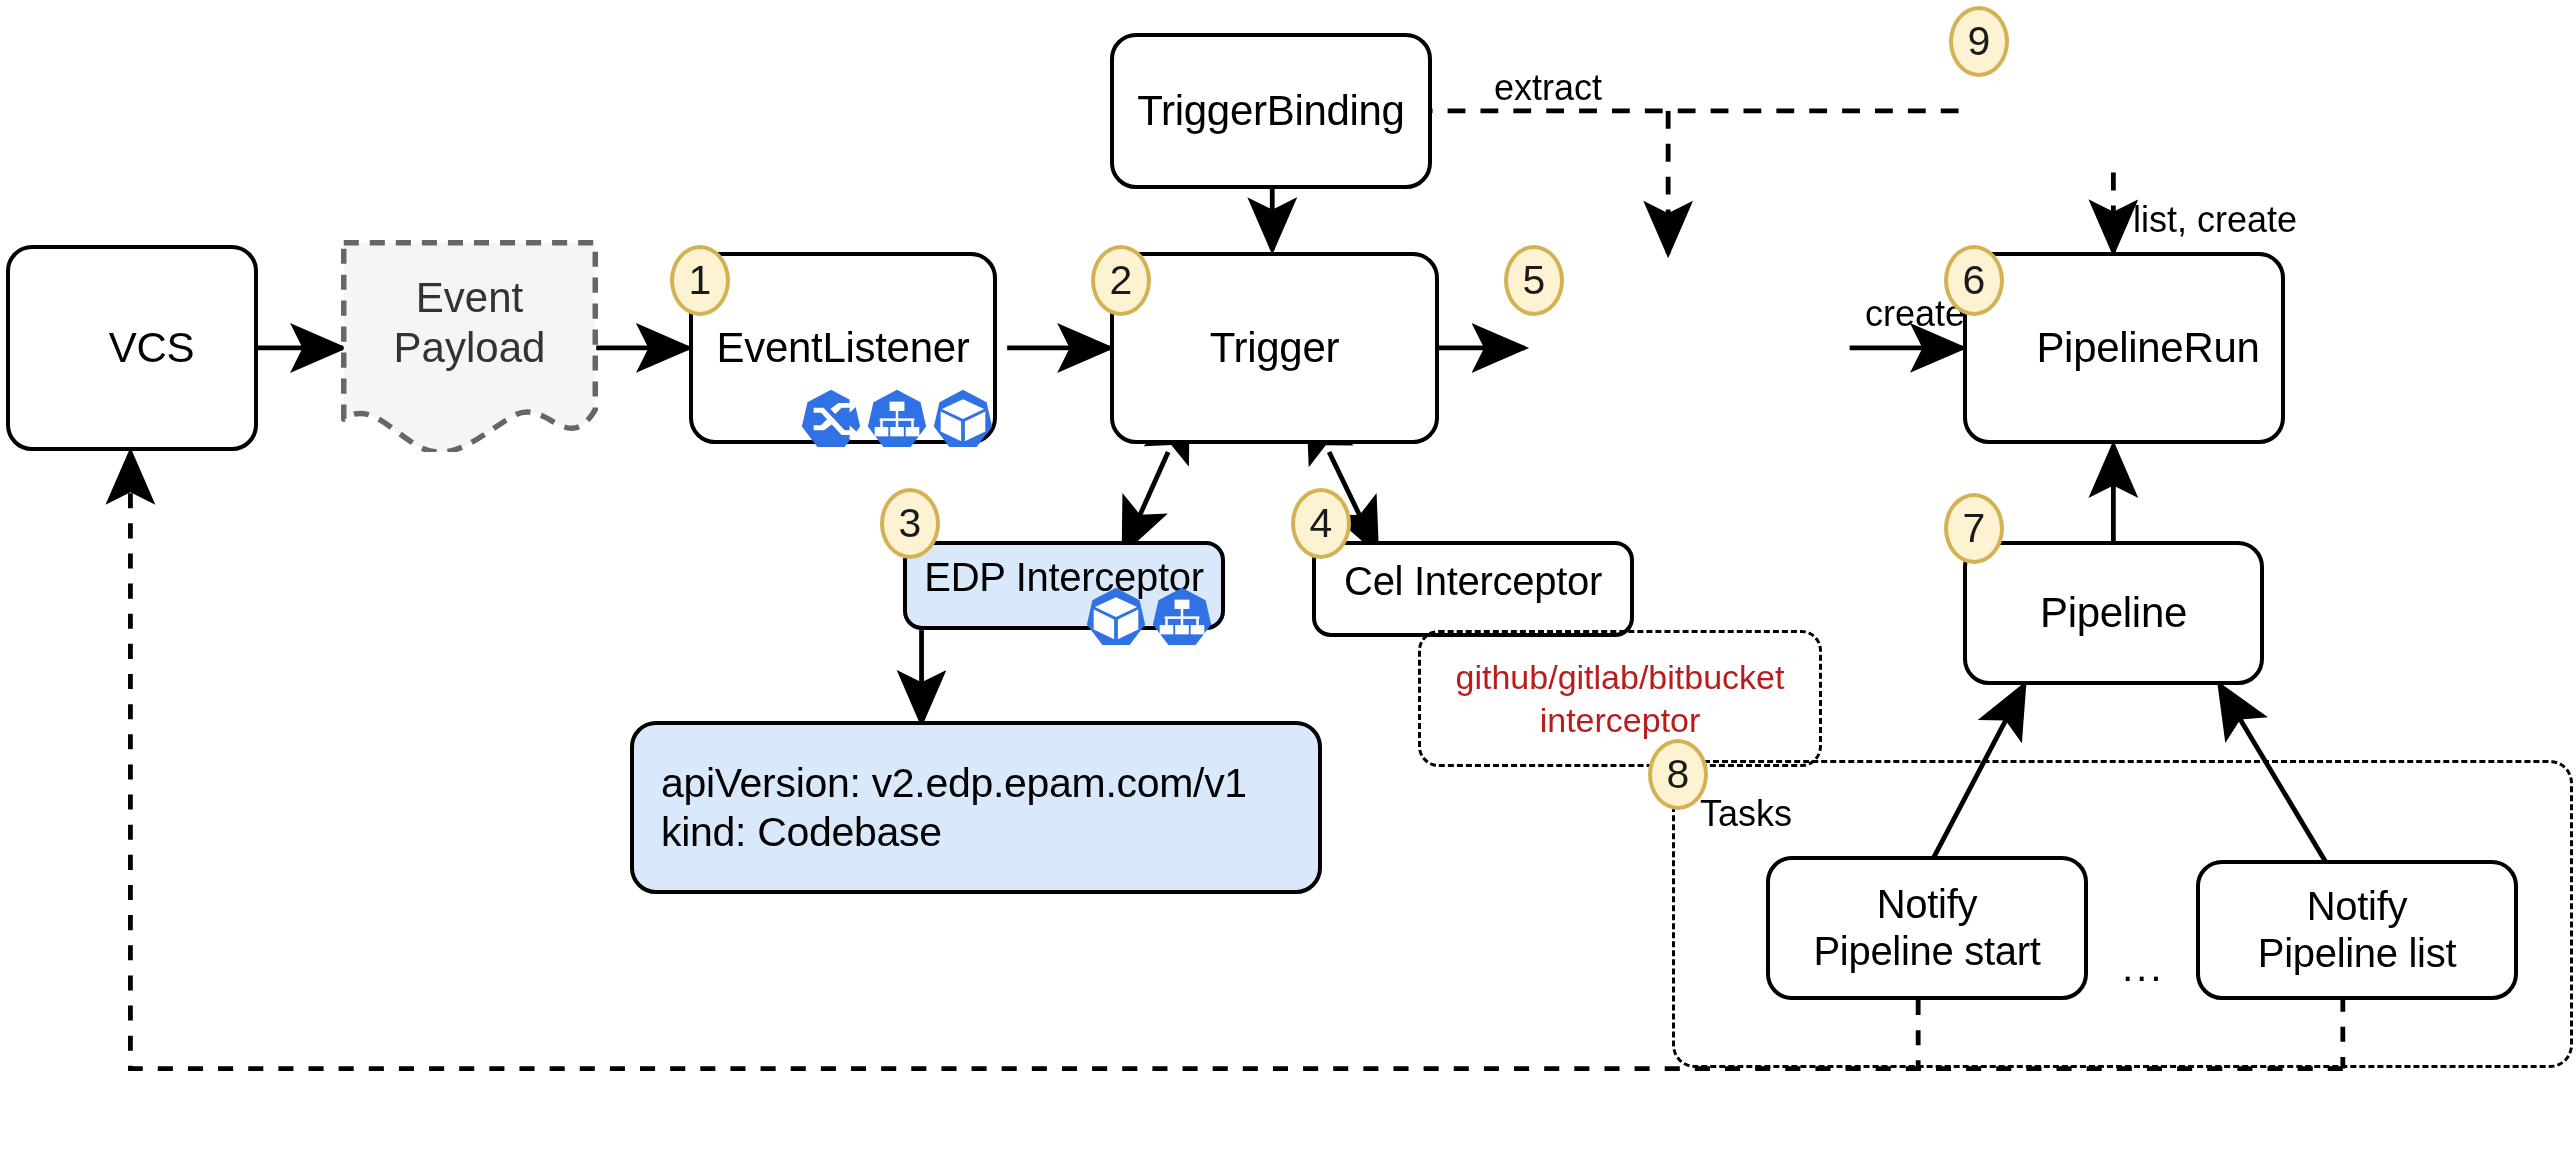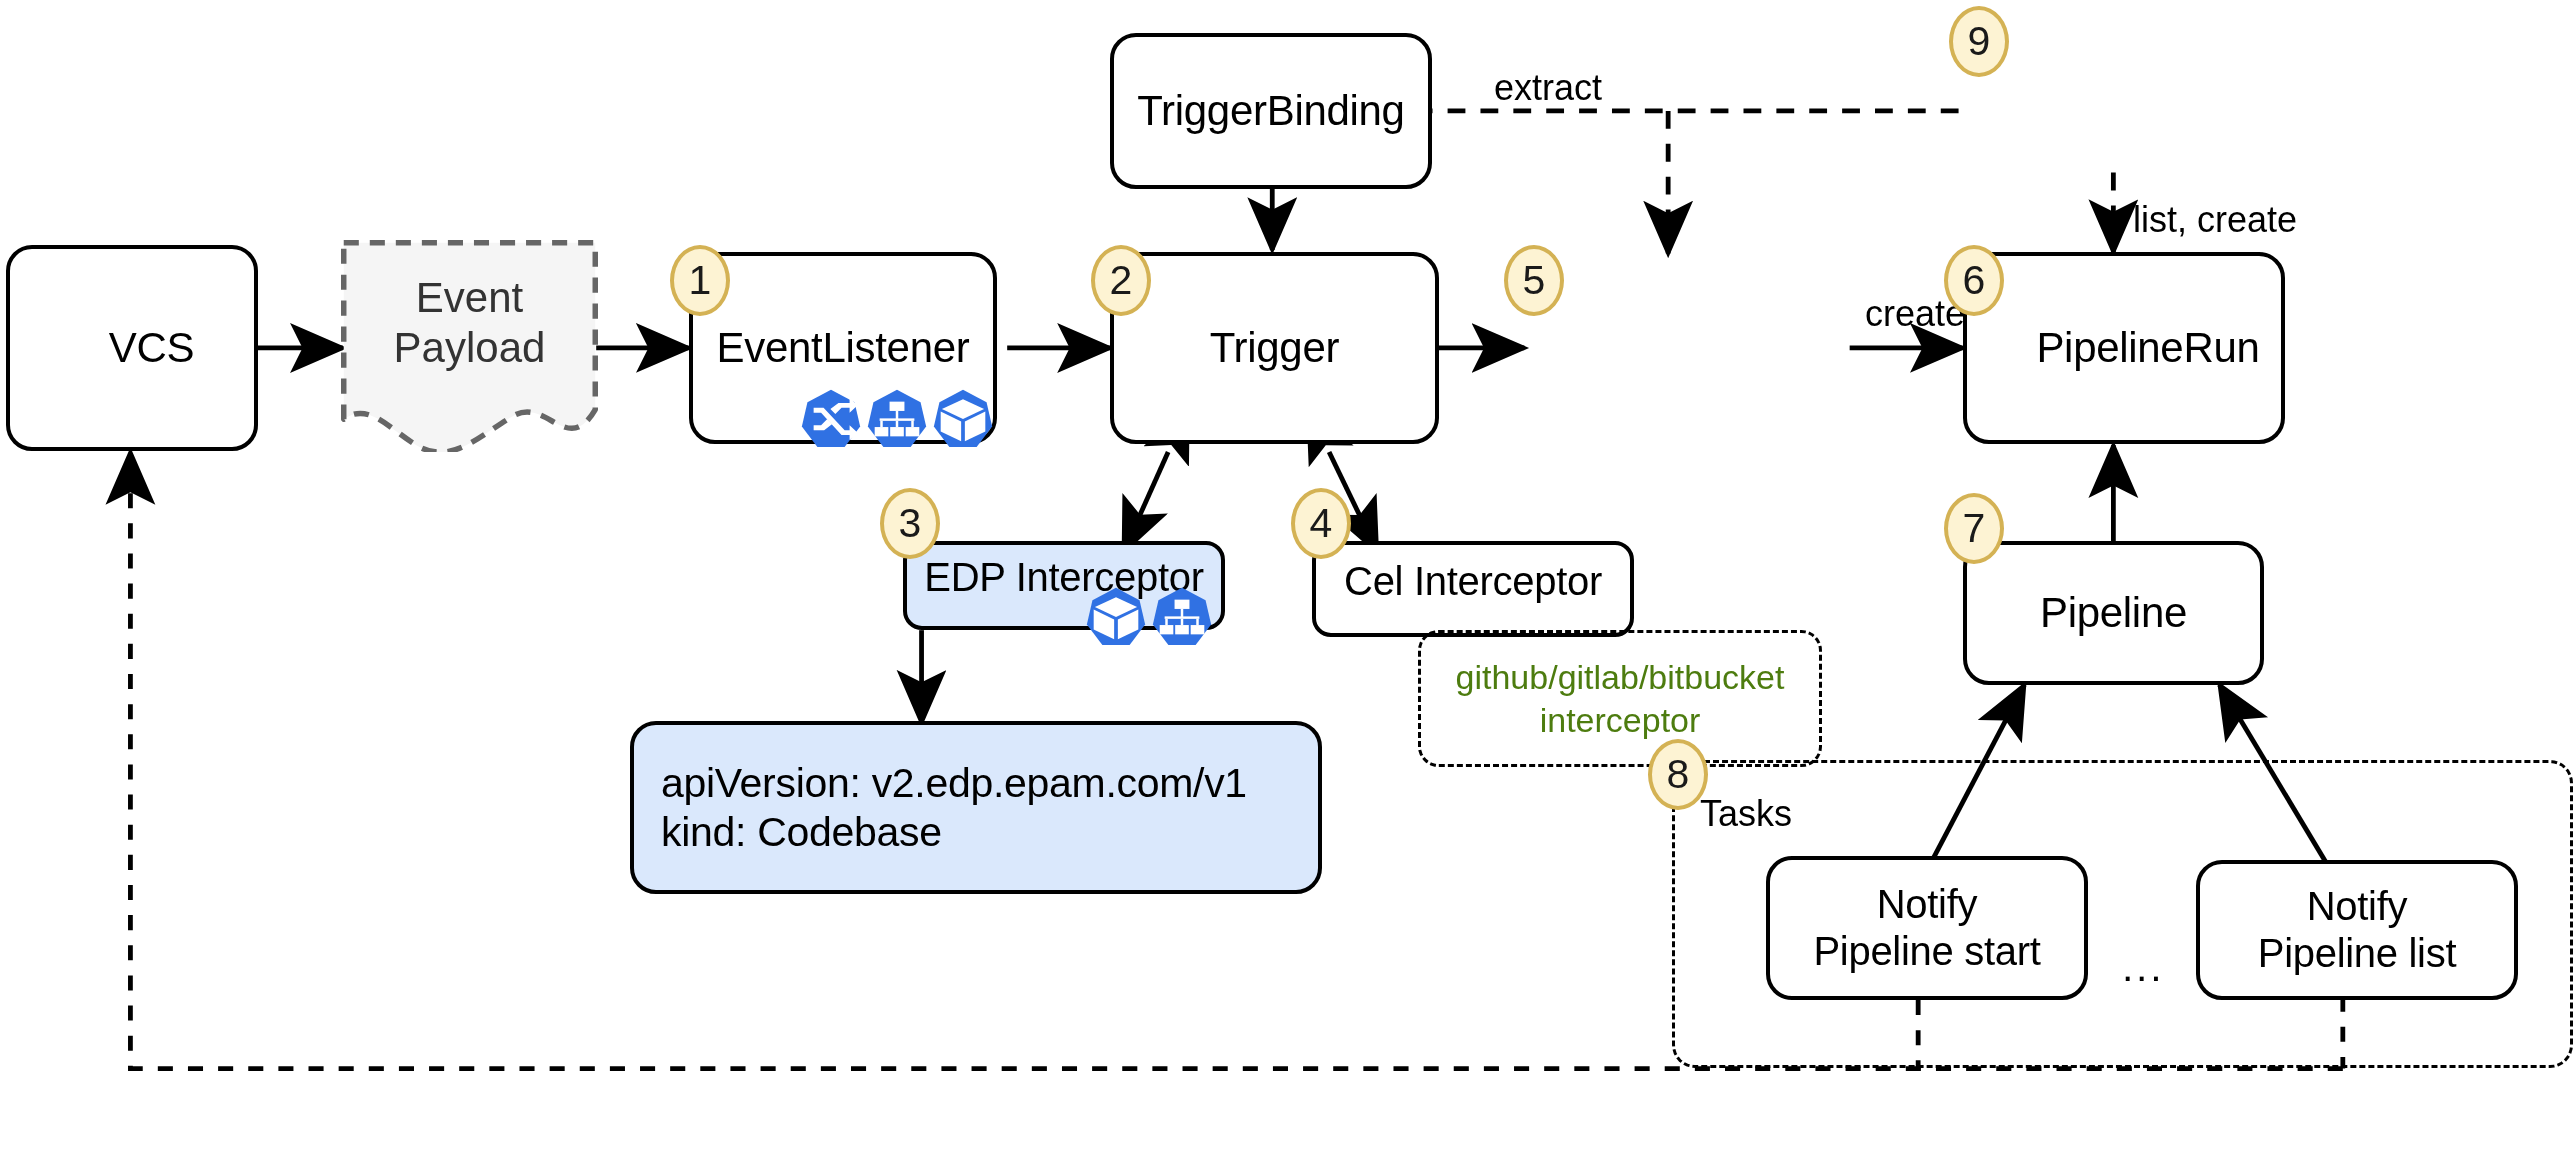--- a/index.html
+++ b/index.html
@@ -110,21 +110,21 @@
     position: absolute;
     box-sizing: border-box;
     border: 3.4px dashed #000000;
     border-radius: 20.6px;
     display: flex;
     flex-direction: column;
     align-items: center;
     justify-content: center;
     font-size: 34px;
     line-height: 1.25;
-    color: #4d7c0f;
+    color: #b91c1c;
     background: transparent;
     text-align: right;
   }
   .dashed-region {
     position: absolute;
     box-sizing: border-box;
     border: 3.4px dashed #000000;
     border-radius: 23px;
     background: transparent;
   }

